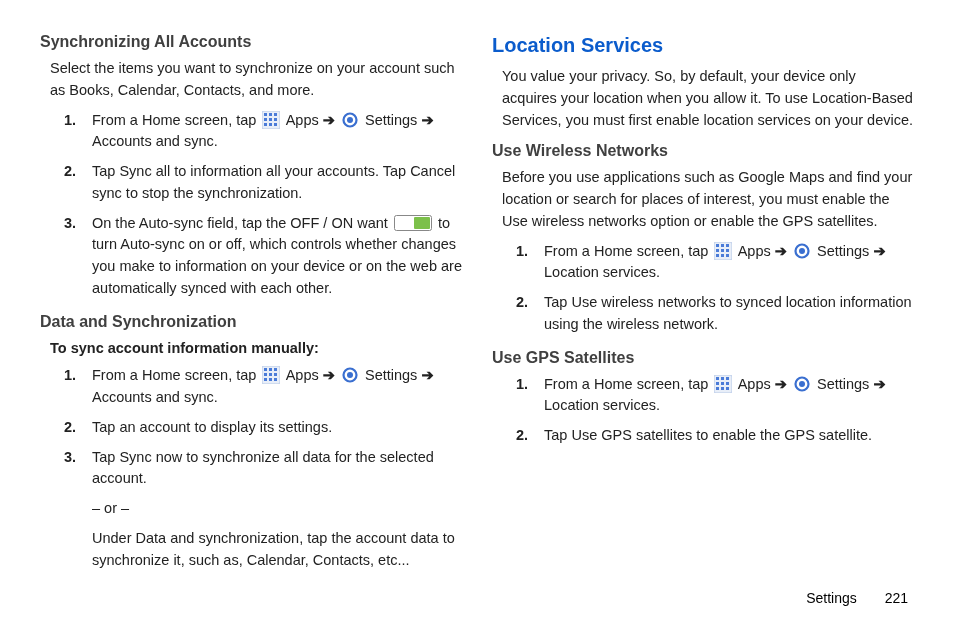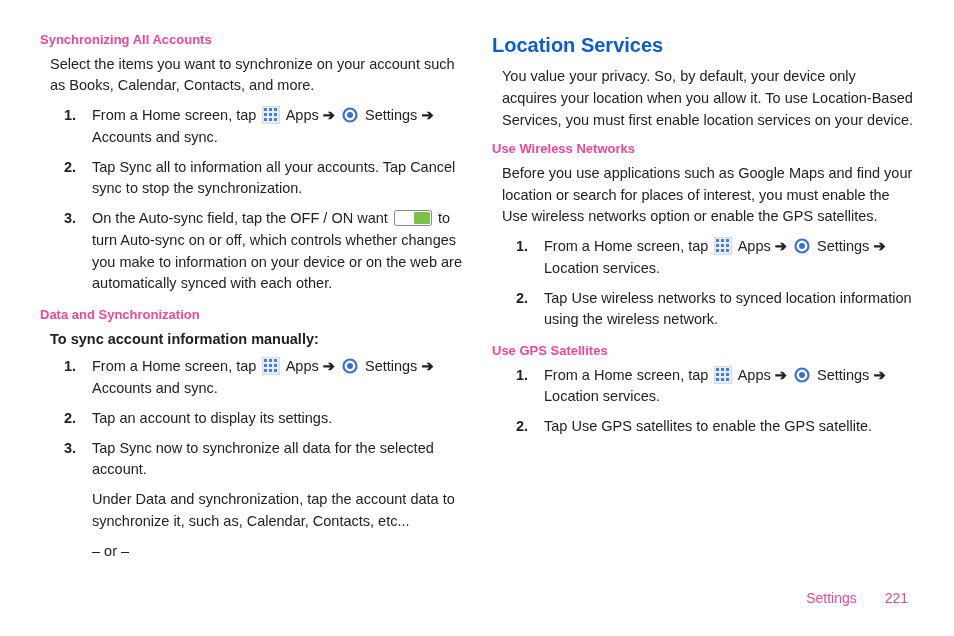--- a/index.html
+++ b/index.html
@@ -15,23 +15,23 @@
     display: flex;
     gap: 30px;
     padding: 30px 40px 0 40px;
   }
   .col {
     flex: 1;
     font-size: 14.5px;
     line-height: 1.5;
   }
   .h-sub {
-    color: #ec4899;
-    font-weight: bold;
-    font-size: 13px;
+    color: #404040;
+    font-weight: bold;
+    font-size: 16px;
     margin-bottom: 4px;
   }
   .h-main {
     color: #0b5ccc;
     font-weight: bold;
     font-size: 20px;
     margin-bottom: 6px;
   }
   .para {
     margin: 0 0 8px 10px;
@@ -68,21 +68,21 @@
   .settings-icon circle.outer { fill:none; stroke:#3a6fd0; stroke-width:2.2; }
   .settings-icon circle.inner { fill:#3a6fd0; }
   .toggle-icon { width: 38px; height: 16px; vertical-align: -3px; }
   .toggle-icon rect.body { fill:#fff; stroke:#888; stroke-width:1; }
   .toggle-icon rect.knob { fill:#7cc04a; }
   .footer {
     position: absolute;
     right: 46px;
     bottom: 30px;
     font-size: 14px;
-    color: #ec4899;
+    color: #000000;
   }
   .footer .pg { margin-left: 24px; }
 </style>
 </head>
 <body>
 
 <div class="page">
 
   <div class="col">
 
@@ -169,24 +169,24 @@
         <span class="arrow">➔</span>
         <span class="b">Accounts and sync</span><span>.</span>
       </li>
       <li>
         <span class="num">2.</span>
         <span>Tap an account to display its settings.</span>
       </li>
       <li>
         <span class="num">3.</span>
         <span>Tap </span><span class="b">Sync now</span><span> to synchronize all data for the selected account.</span>
+        <div style="margin-top:8px;">– or –</div>
         <div style="margin-top:8px;">
           <span>Under </span><span class="b">Data and synchronization</span><span>, tap the account data to synchronize it, such as, Calendar, Contacts, etc...</span>
         </div>
-        <div style="margin-top:8px;">– or –</div>
       </li>
     </ol>
   </div>
 
   <div class="col">
 
     <div class="h-main">Location Services</div>
     <p class="para">You value your privacy. So, by default, your device only acquires your location when you allow it. To use Location-Based Services, you must first enable location services on your device.</p>
 
     <div class="h-sub">Use Wireless Networks</div>

